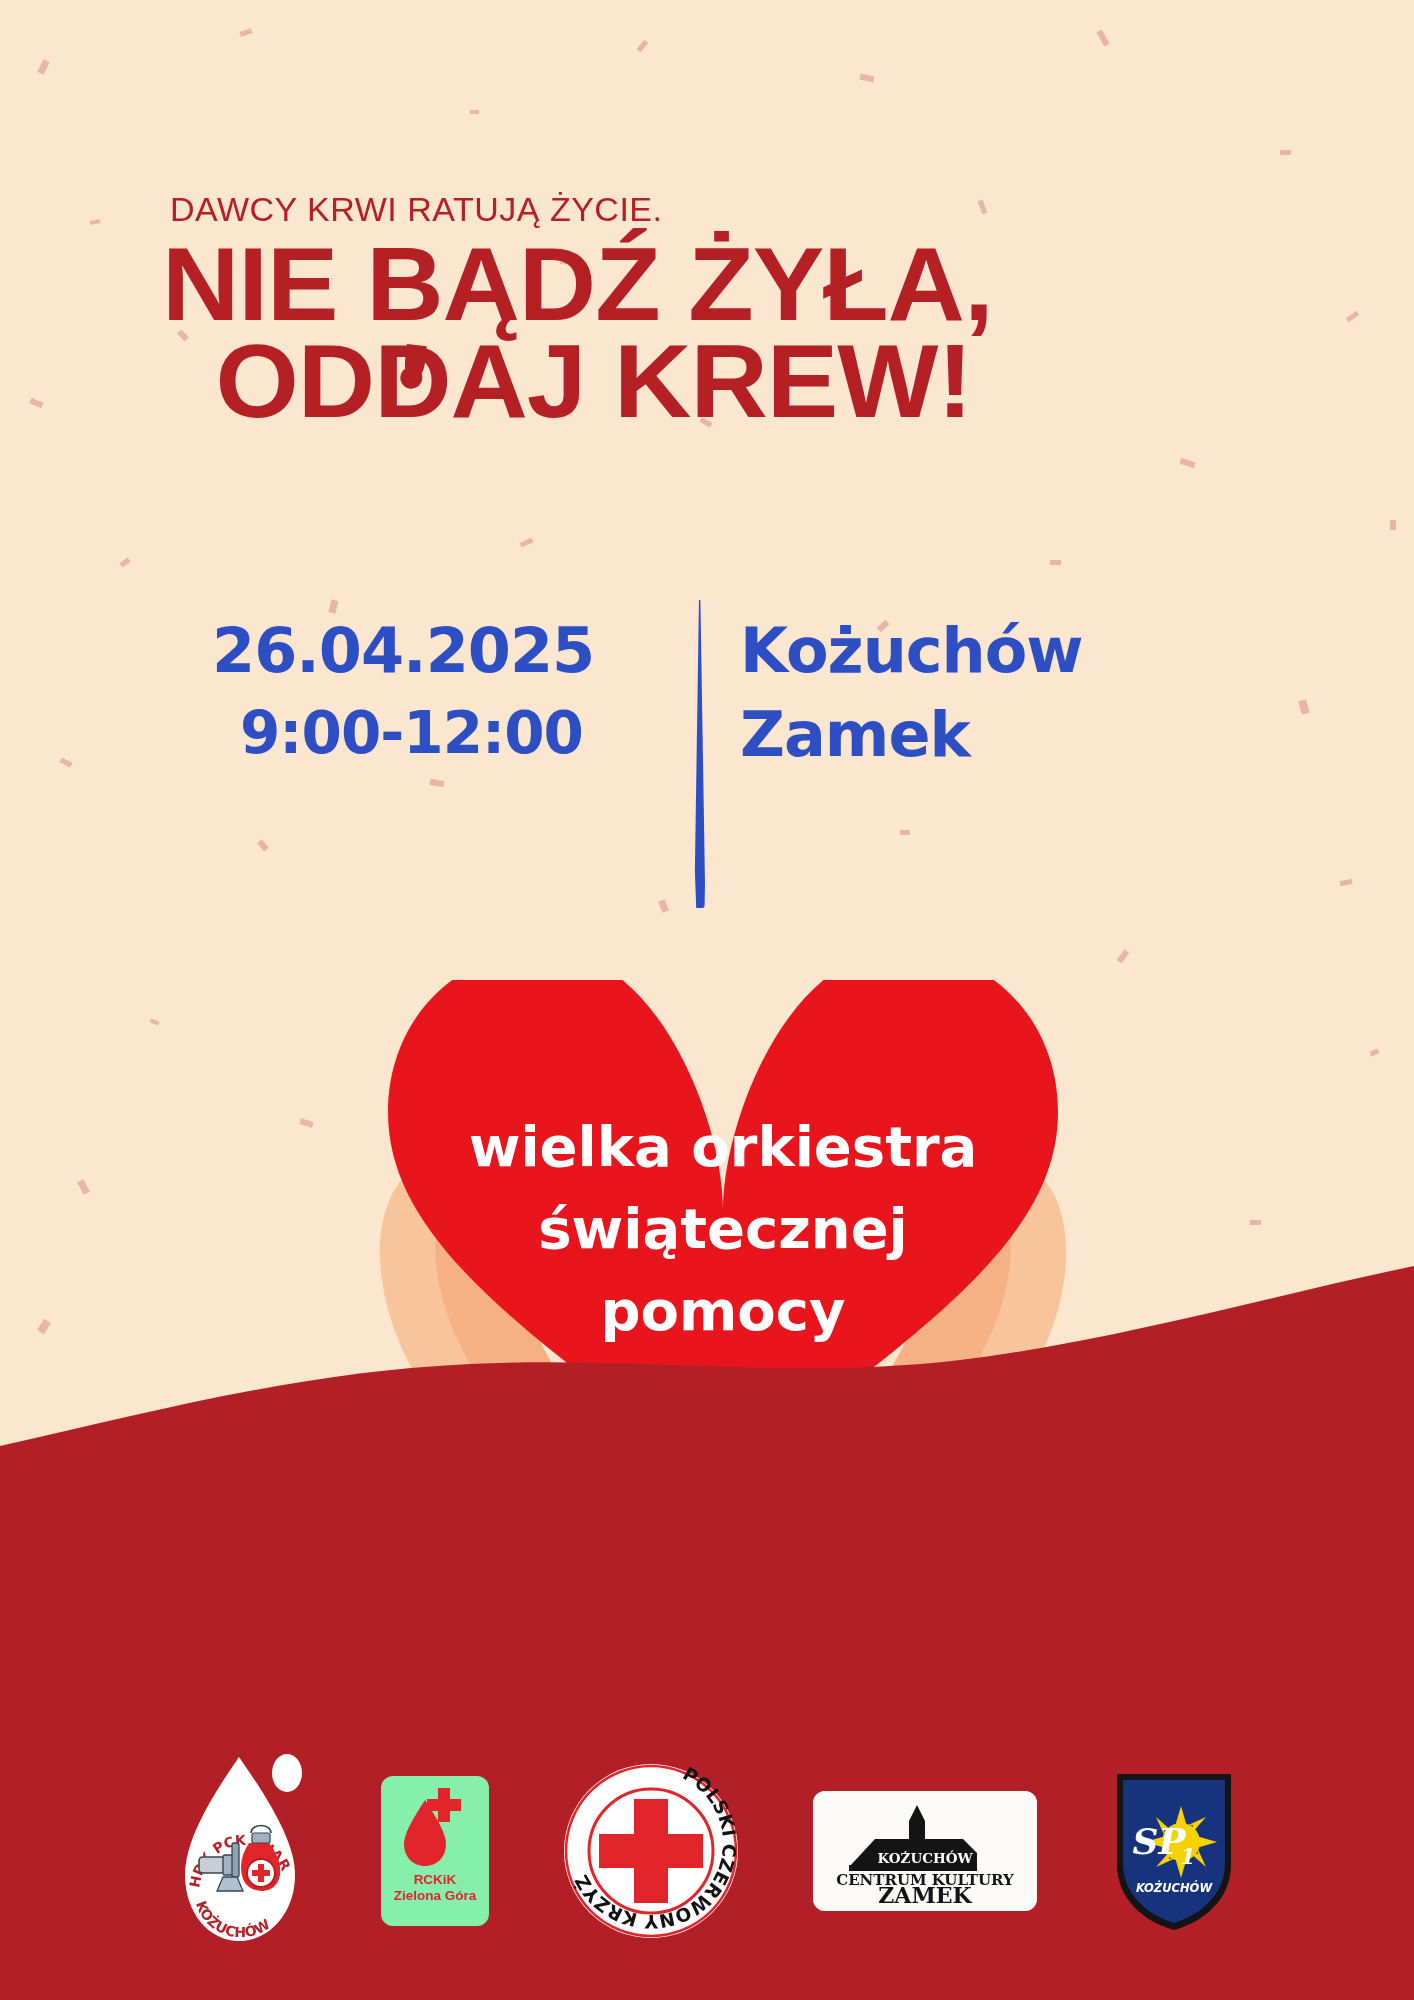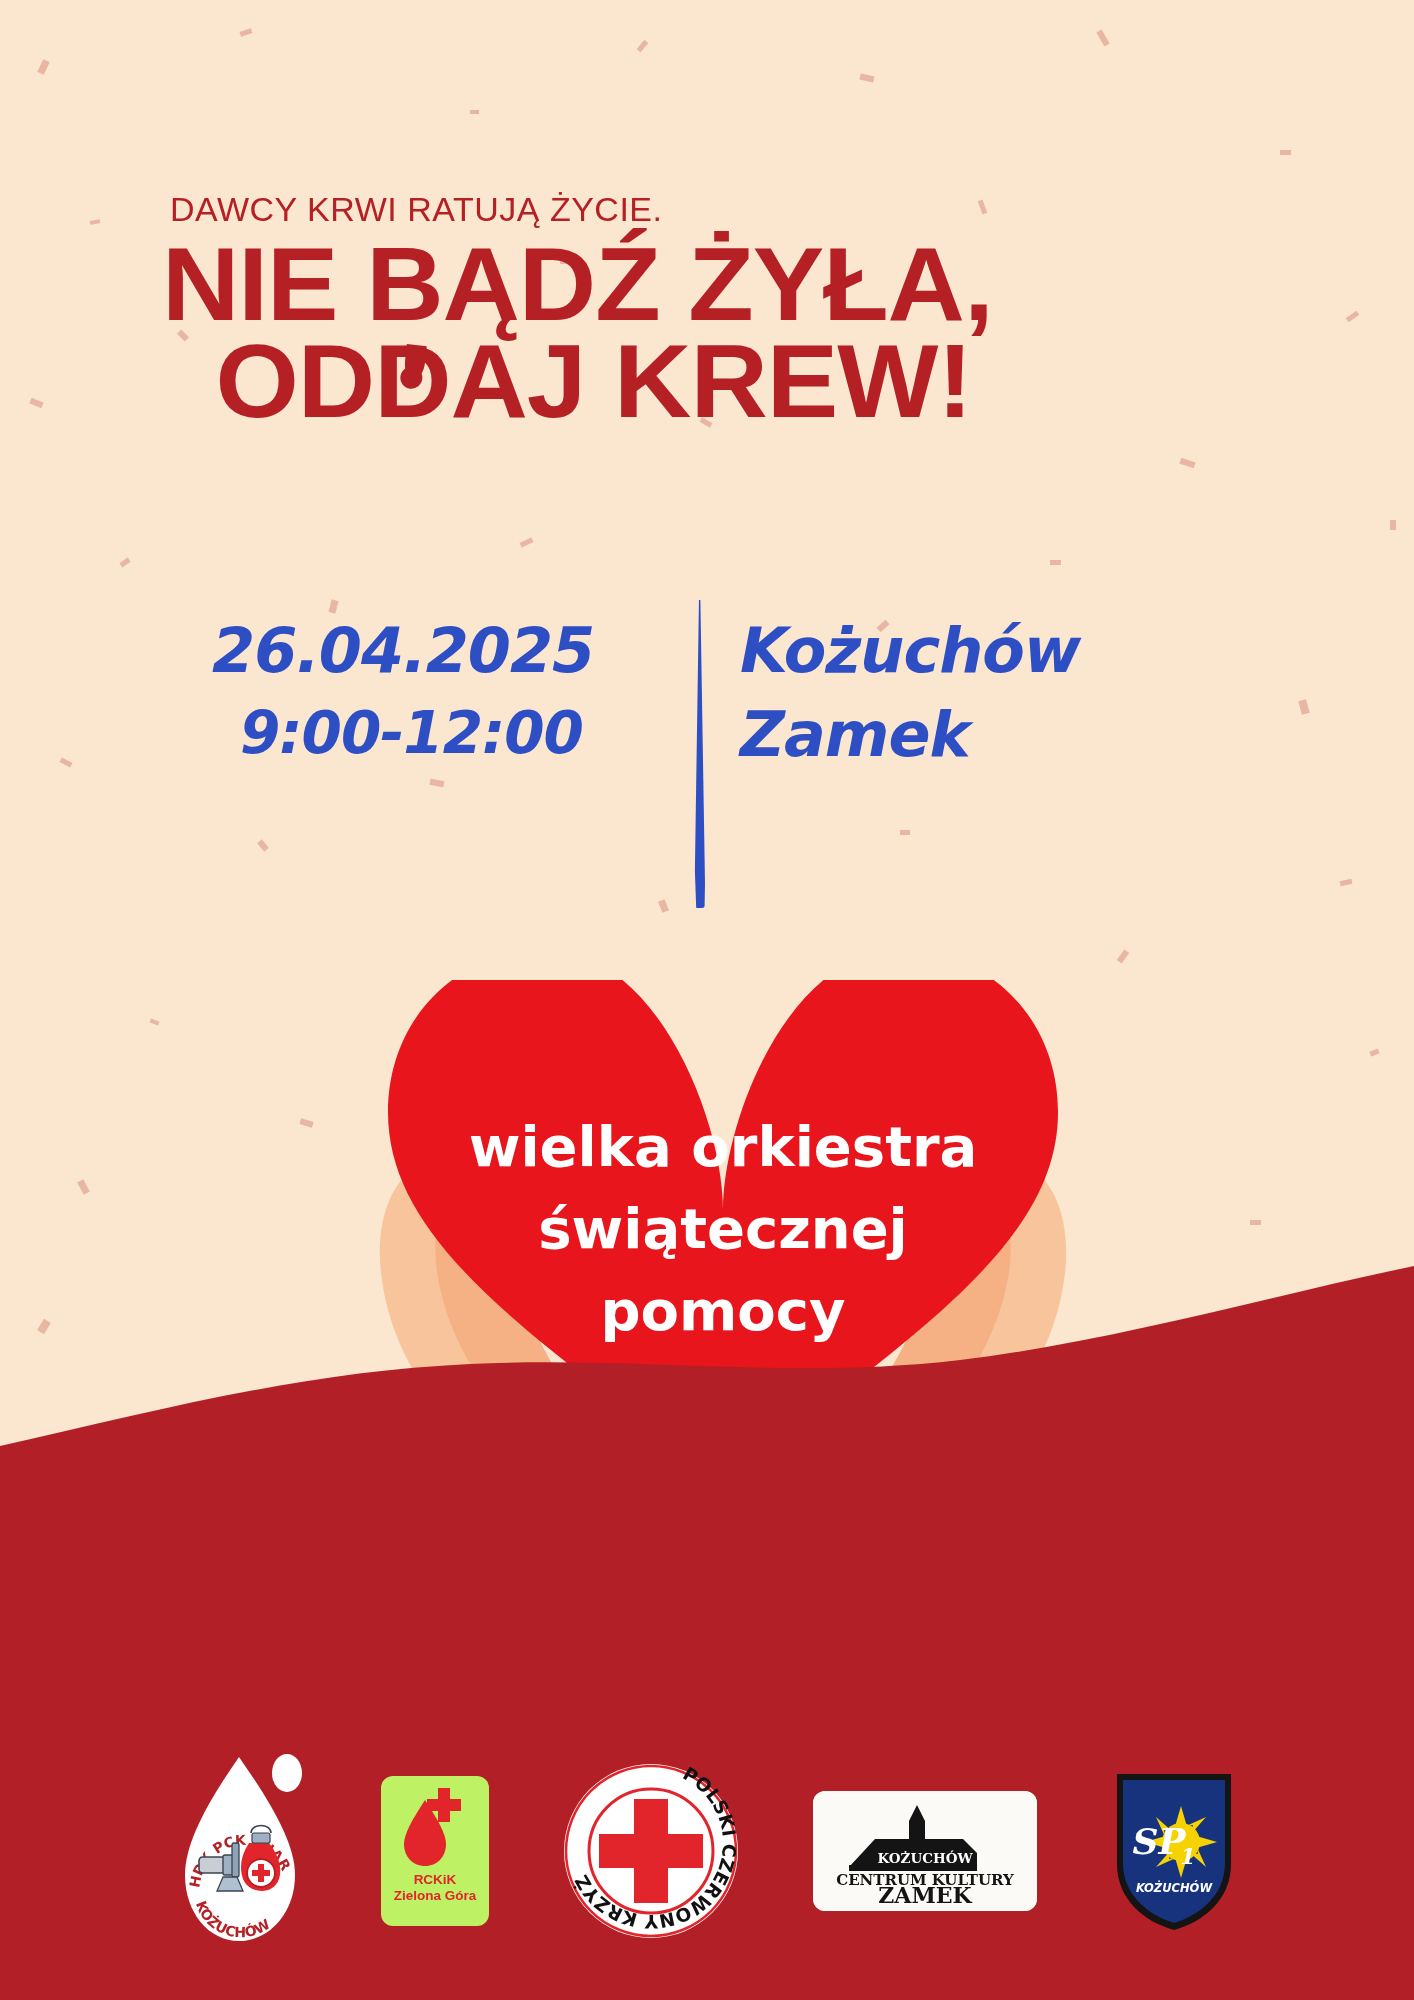--- a/index.html
+++ b/index.html
@@ -57,21 +57,21 @@
   .ogonek::after{
     content:""; position:absolute; left:-3px; top:22px;
     width:22px; height:22px; border-radius:50%;
     background:#B52025;
   }
 
   
   .info {
     position: absolute;
     left: 0; top: 620px;
-    width: 1414px; height: 260px; font-style: italic;
+    width: 1414px; height: 260px;
   }
   .info-date, .info-place {
     position: absolute;
     color: #2E4FC4;
     font-weight: 700;
     font-family: "DejaVu Sans", sans-serif;
     letter-spacing: -1px;
   }
   .info-date { left: 212px; top: 0px; text-align:left; }
   .info-date .d1 { font-size: 62px; line-height: 1.0; display:block; }
@@ -108,21 +108,21 @@
     gap: 74px;
   }
   .logo { position:relative; }
 
   
   .logo-wiarus { width: 130px; height: 200px; }
 
   
   .logo-rckik {
     width: 108px; height: 150px;
-    background:#bef264; border-radius:12px;
+    background:#86efac; border-radius:12px;
     display:flex; flex-direction:column; align-items:center;
     padding-top: 8px;
   }
   .rckik-txt {
     font-size: 13.5px; font-weight: 700; color:#E2252B;
     line-height: 1.22; text-align:center; margin-top: 2px;
   }
 
   
   .logo-pck { width: 176px; height: 176px; }

